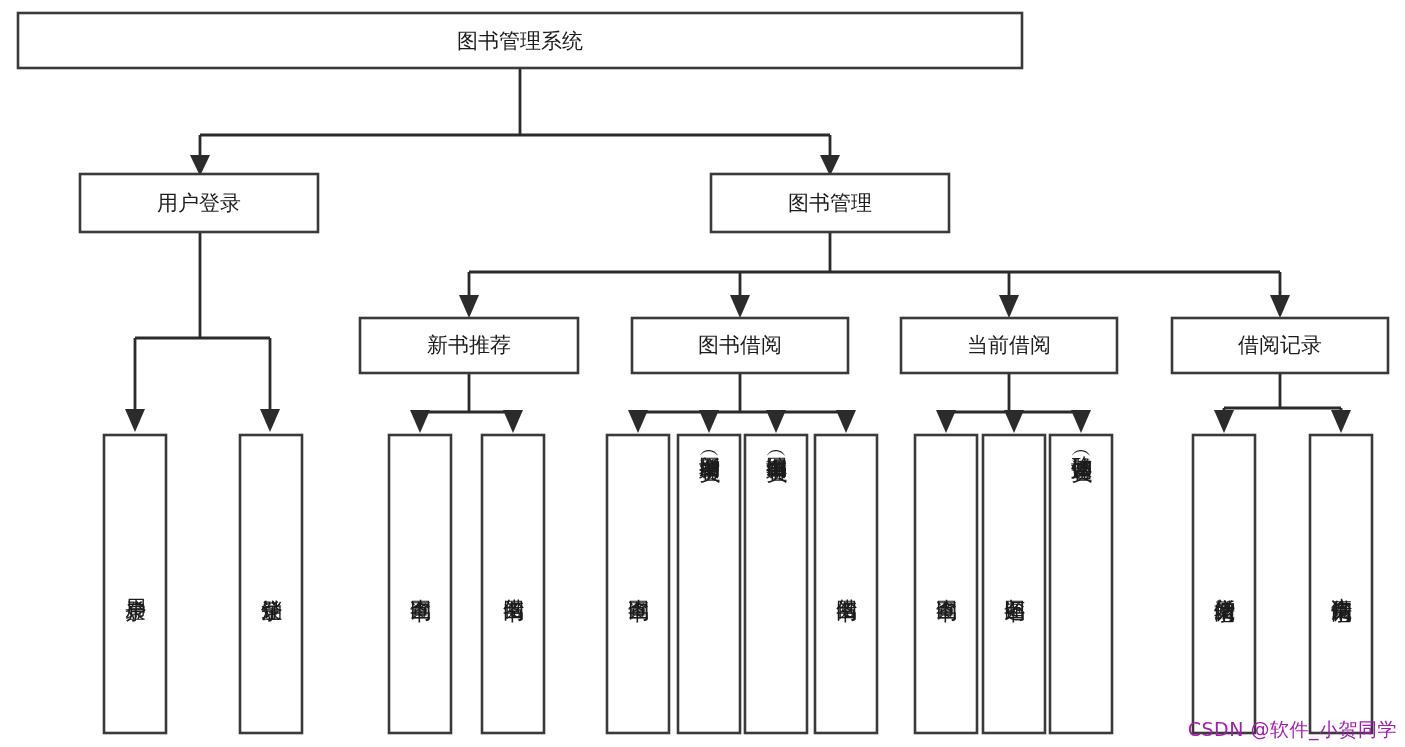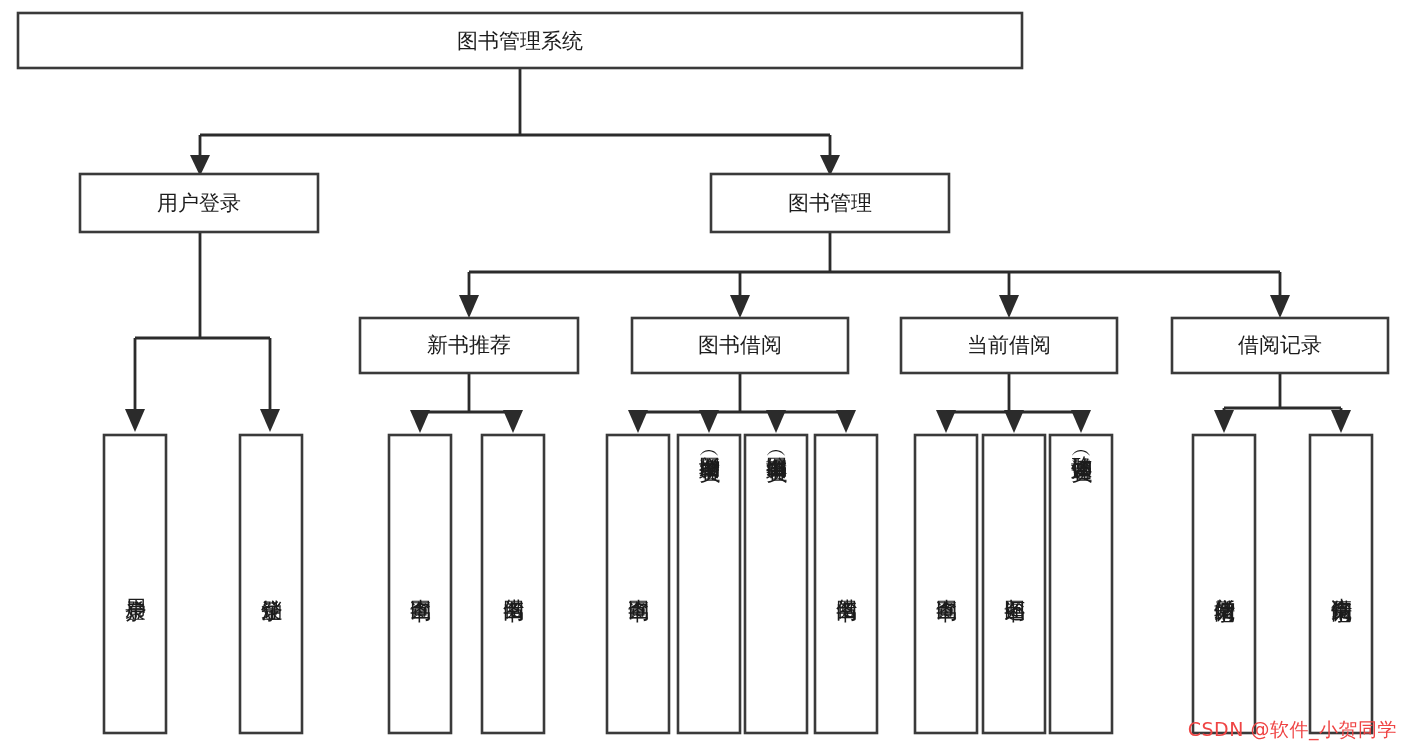--- a/index.html
+++ b/index.html
@@ -76,21 +76,21 @@
   .leaf-text {
     position: absolute;
     box-sizing: border-box;
     pointer-events: auto;
   }
   .watermark {
     position: absolute;
     right: 8px;
     bottom: 4px;
     font-size: 19px;
-    color: #ef4444;
+    color: #a21caf;
     letter-spacing: 0.5px;
     white-space: nowrap;
     font-family: "DejaVu Sans", "Liberation Sans", sans-serif;
   }
 </style>
 </head>
 <body>
 
 <svg id="diagram" viewBox="0 0 1405 747">
 

